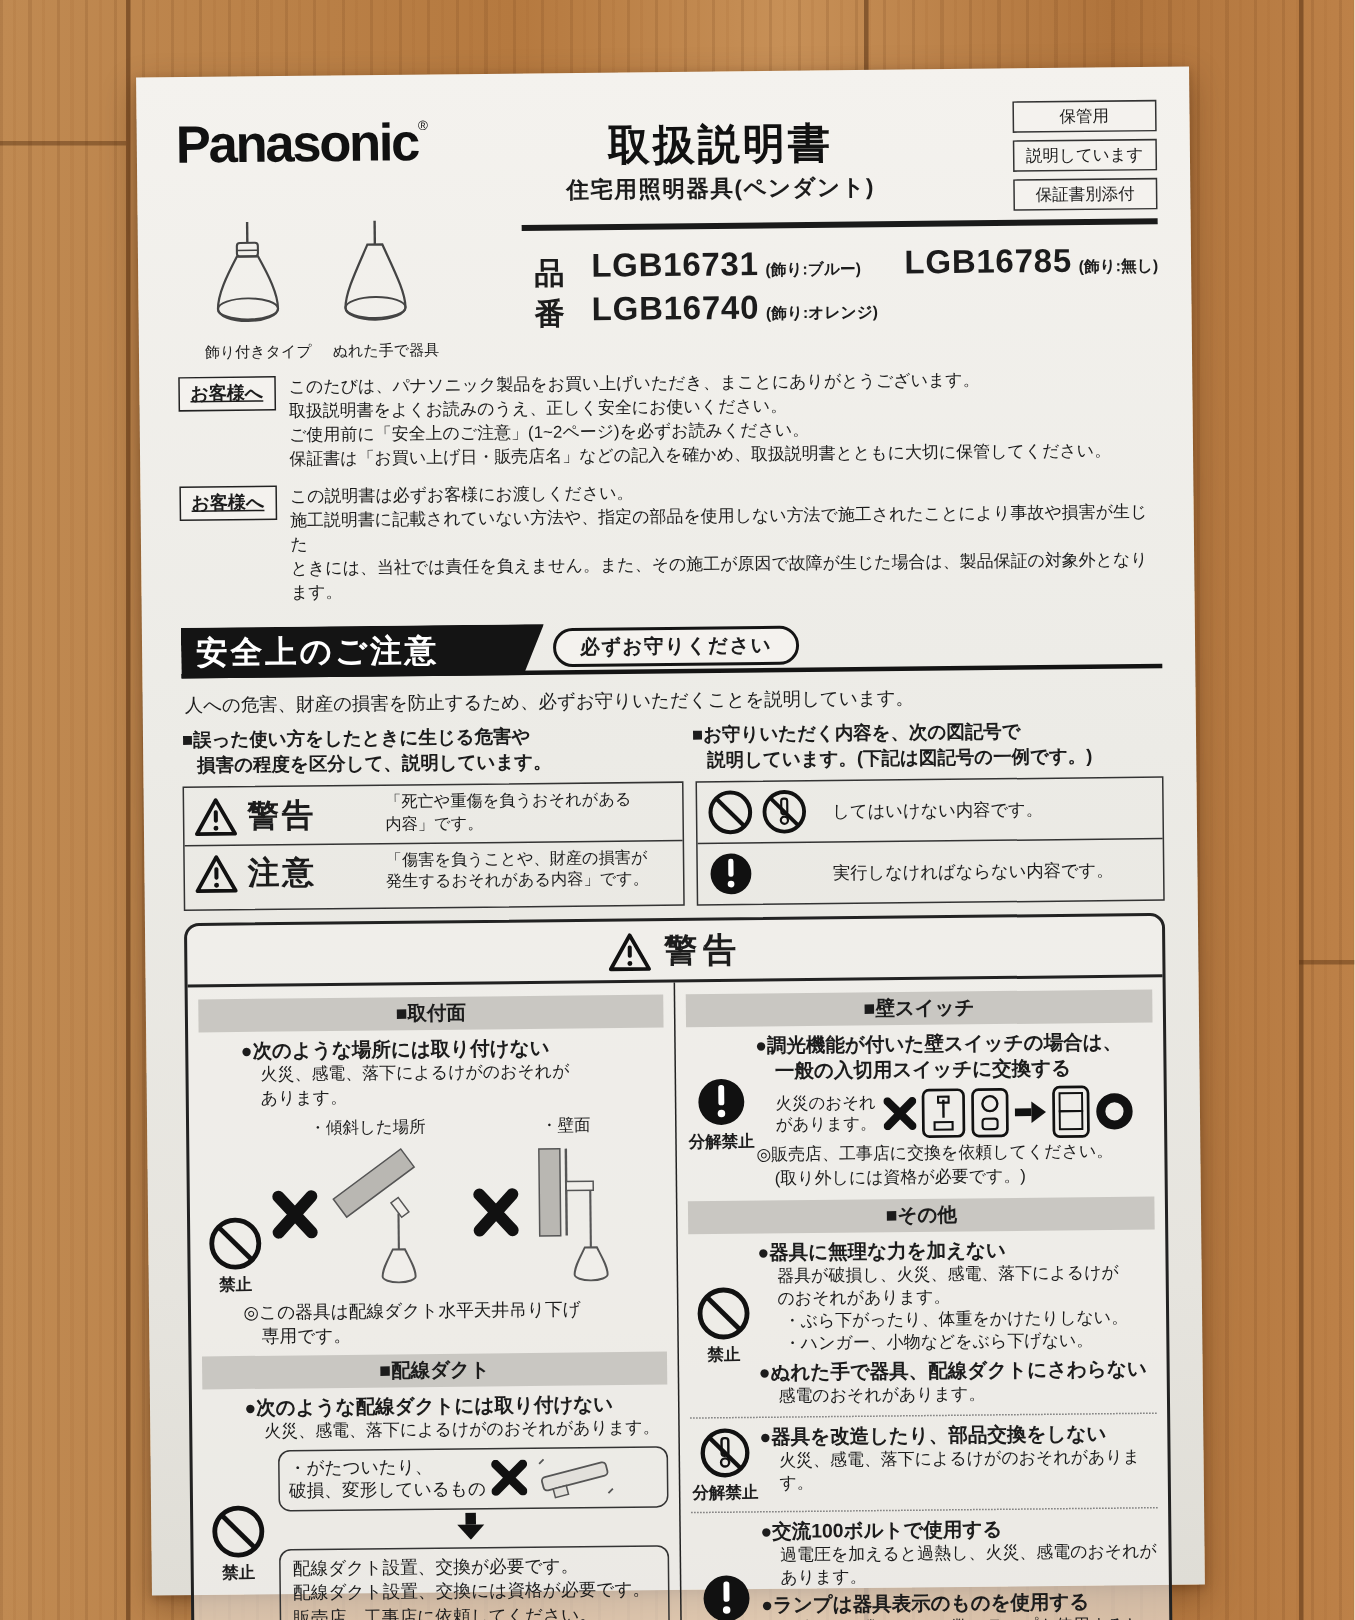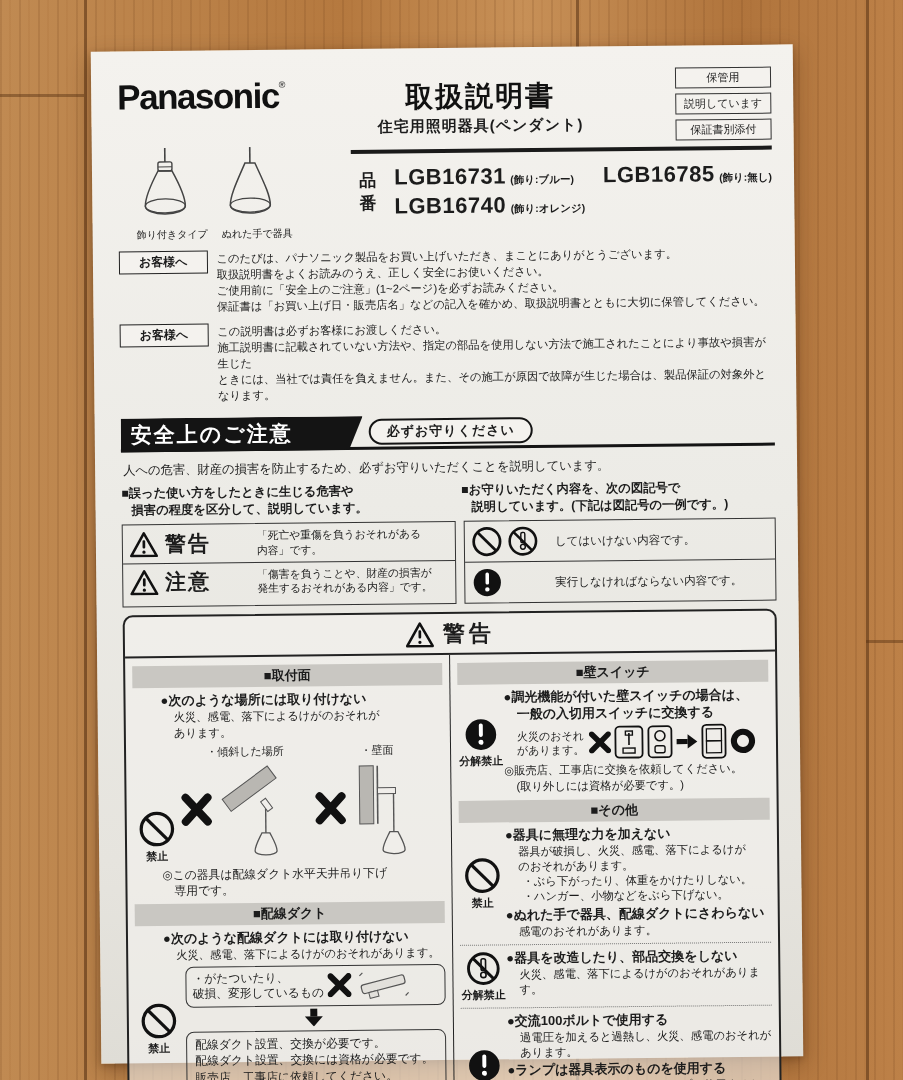--- a/index.html
+++ b/index.html
@@ -35,27 +35,27 @@
   .badges{display:flex;flex-direction:column;gap:5px;margin-top:2px;}
   .badge{border:1.4px solid #333;font-size:11px;padding:2px 8px;text-align:center;background:#f4f2ee;white-space:nowrap;}
   
   .prod-row{display:flex;margin-top:2px;}
   .lamps{width:215px;display:flex;gap:14px;padding-left:18px;}
   .lamp-fig{text-align:center;}
   .lamp-fig .cap{font-size:10px;margin-top:2px;}
   .prod-right{flex:1;}
   .thick-rule{height:4px;background:#1a1a1a;margin:4px 0 10px 0;}
   .model-grid{display:flex;gap:18px;align-items:flex-start;padding-left:8px;}
-  .model-label{font-size:17px;font-weight:bold;margin-top:5px;font-family:Liberation Serif, serif;}
+  .model-label{font-size:20px;font-weight:bold;margin-top:5px;font-family:Liberation Serif, serif;}
   .model{font-size:22px;font-weight:bold;letter-spacing:.5px;line-height:1.3;}
   .model-note{font-size:10.5px;font-weight:bold;margin-top:48px;}
   .model-cell{white-space:nowrap;}
   
   .notice{display:flex;margin-top:9px;}
-  .notice-label{border:1.6px solid #222;align-self:flex-start;font-size:12px;font-weight:bold;padding:2px 19px;white-space:nowrap;background:#f4f2ee;}
+  .notice-label{border:1.6px solid #222;align-self:flex-start;font-size:12px;font-weight:bold;padding:2px 7px;white-space:nowrap;background:#f4f2ee;text-decoration:underline;}
   .notice-text{font-size:11.3px;line-height:1.42;margin-left:9px;}
   
   .safety-row{position:relative;margin-top:14px;height:34px;}
   .safety-underline{position:absolute;left:0;right:0;bottom:0;height:3px;background:#141414;}
   .safety-banner{
     position:absolute;left:0;top:0;bottom:0;width:232px;background:#141414;color:#fff;
     font-size:21px;font-weight:bold;letter-spacing:2px;display:flex;align-items:center;padding-left:10px;
     clip-path:polygon(0 0,100% 0,calc(100% - 14px) 100%,0 100%);
   }
   .safety-pill{

